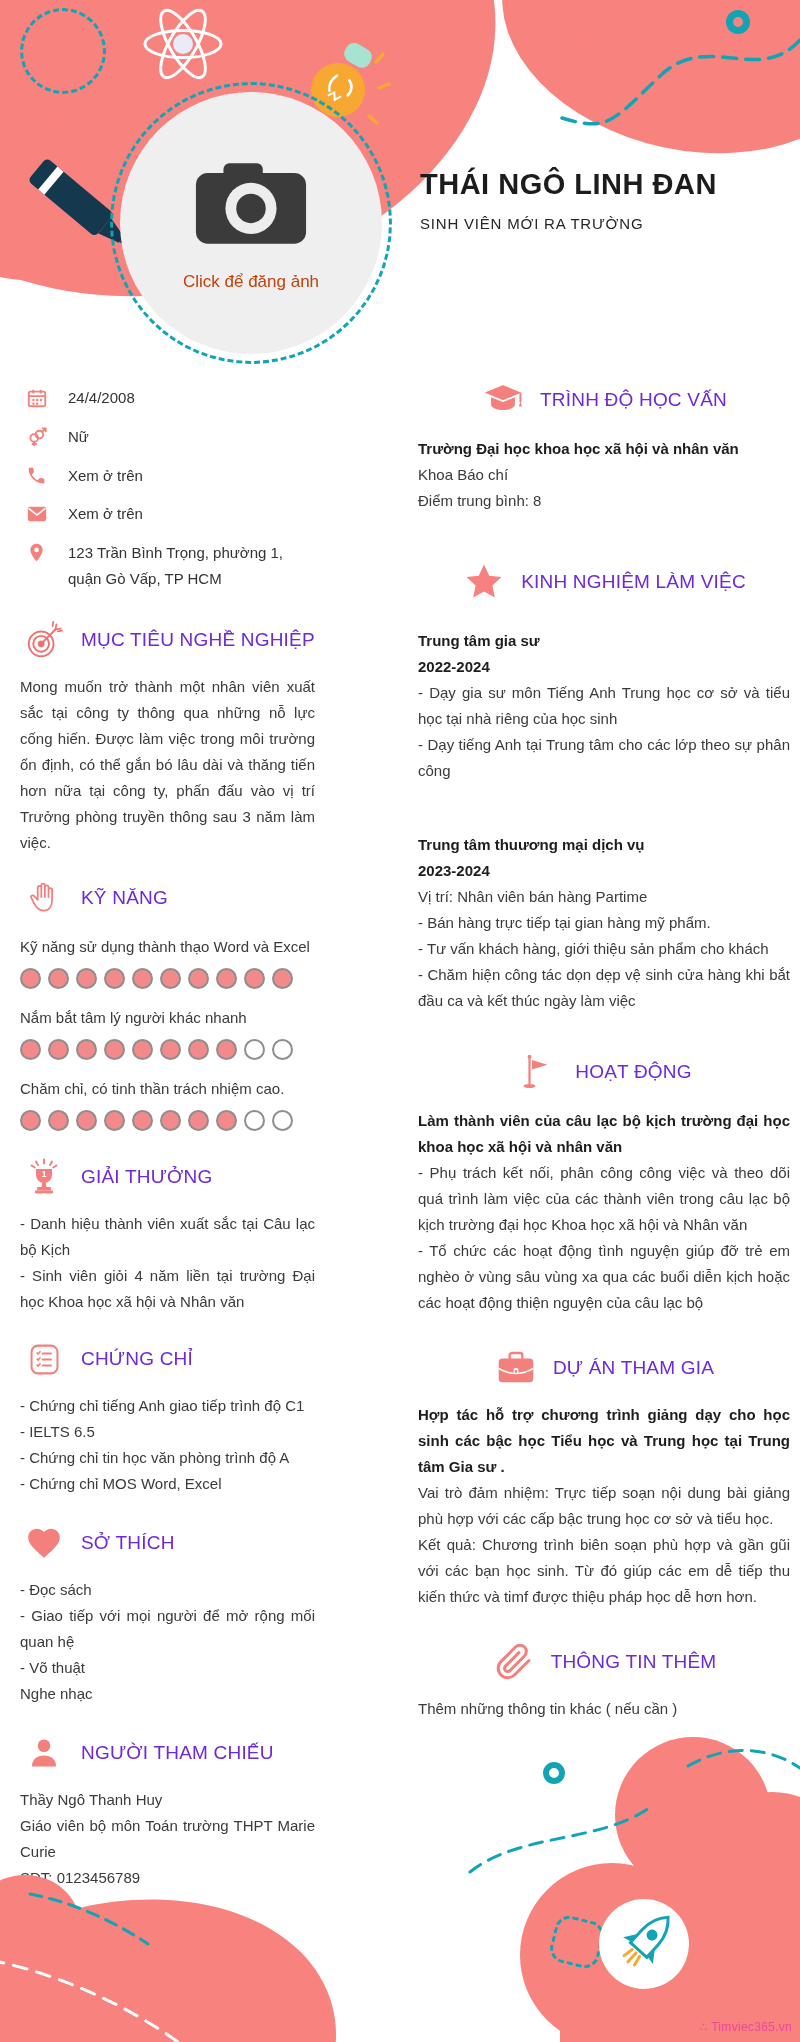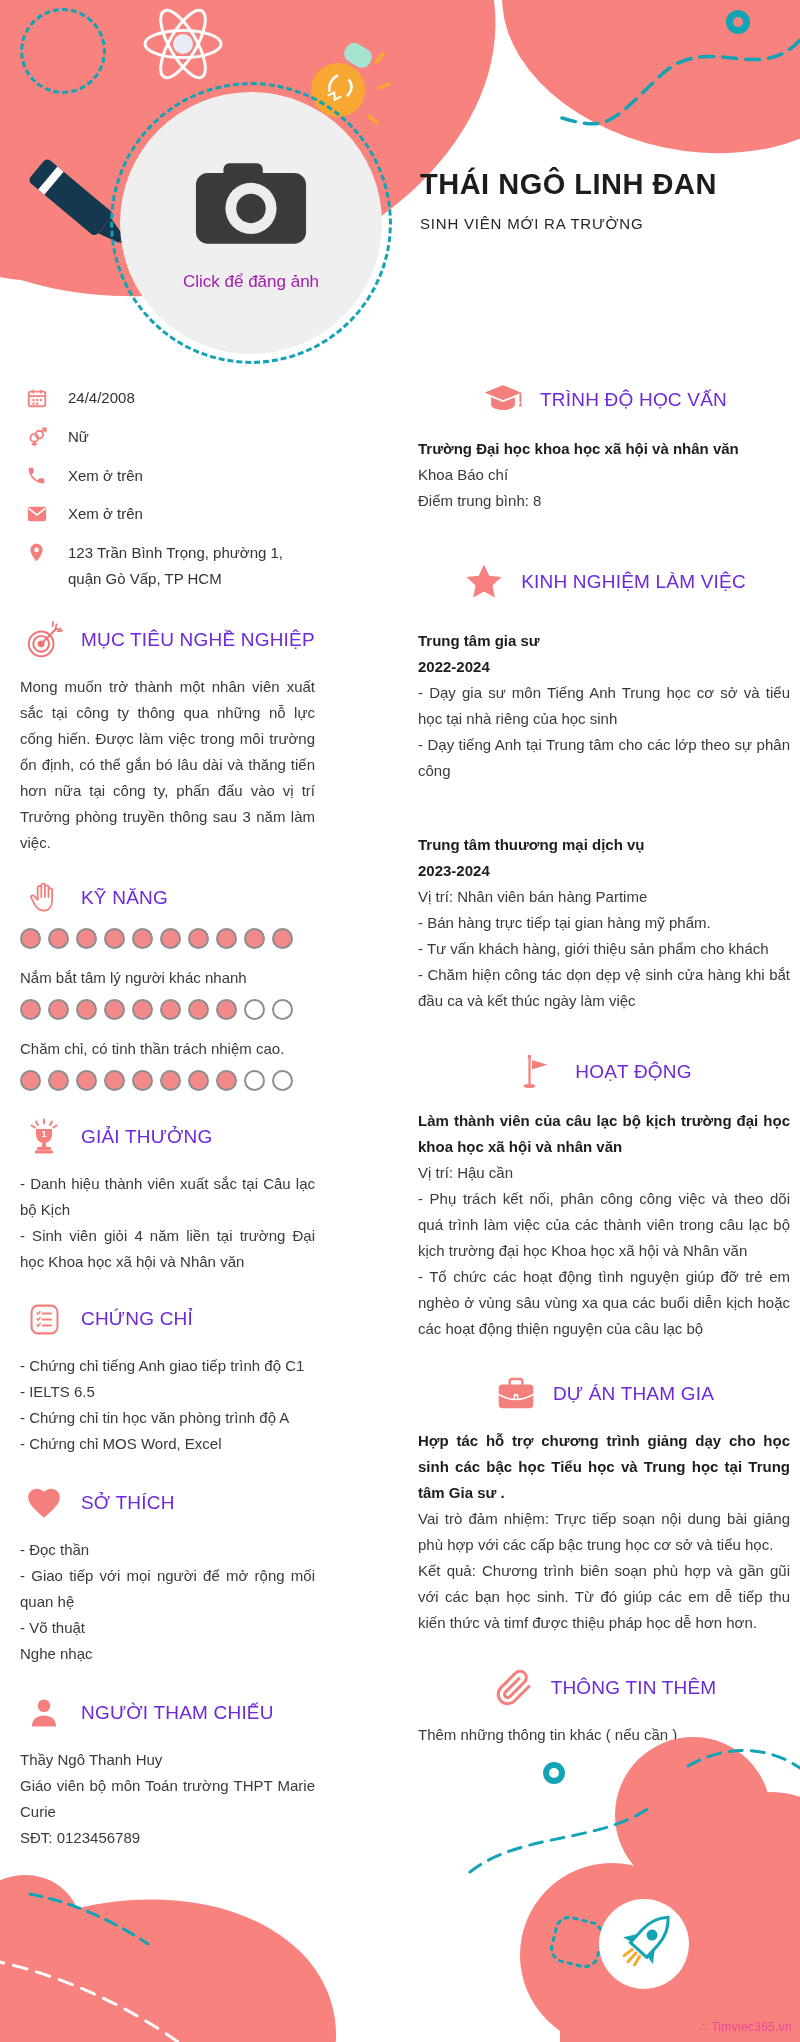--- a/index.html
+++ b/index.html
@@ -36,21 +36,21 @@
   
   .photo-ring {
     position:absolute; left:110px; top:82px; width:282px; height:282px;
     border:3px dashed #12A4B4; border-radius:50%;
   }
   .photo-circle {
     position:absolute; left:120px; top:92px; width:262px; height:262px;
     border-radius:50%; background:#EFEFEF; display:flex; flex-direction:column;
     align-items:center; justify-content:center; cursor:pointer;
   }
-  .photo-label { margin-top:22px; font-size:17px; color:#a21caf; }
+  .photo-label { margin-top:22px; font-size:17px; color:#c2410c; }
   
   .name-block { position:absolute; left:420px; top:168px; width:370px; }
   .cv-name { font-size:29px; font-weight:bold; color:#1c1c1c; letter-spacing:.5px; }
   .cv-subtitle { margin-top:14px; font-size:15px; letter-spacing:.8px; color:#262626; }
   
   .lcol { position:absolute; left:20px;  top:385px; width:295px; }
   .rcol { position:absolute; left:418px; top:378px; width:372px; }
   .info { display:flex; gap:18px; margin-bottom:11px; align-items:flex-start; }
   .info .ico { width:24px; flex:0 0 auto; margin-left:6px; padding-top:2px; }
   .info .val { font-size:15px; line-height:26px; color:#333; }
@@ -208,20 +208,21 @@
 
     <section style="margin-top:20px">
       <div class="sec-head">
         <span class="ico">
           <svg viewBox="0 0 40 40" width="36" height="36" fill="none" stroke="#F4807D" stroke-width="2" stroke-linecap="round" stroke-linejoin="round">
               <path d="M13 22V8.5a2 2 0 0 1 4 0V19M17 19V6a2 2 0 0 1 4 0v13M21 19V8a2 2 0 0 1 4 0v11M25 19v-8a2 2 0 0 1 4 0v11c0 7-3 12-9 12s-8.5-3-11-8l-3.2-6.4c-.6-1.2.2-2.6 1.6-2.6.8 0 1.6.4 2 1.1L13 22"></path>
             </svg>
         </span>
         <h2>KỸ NĂNG</h2>
       </div>
+      <div class="line" style="margin-top:14px">Kỹ năng sử dụng thành thạo Word và Excel</div>
       <div class="dots">
           <span class="dot filled"></span>
           <span class="dot filled"></span>
           <span class="dot filled"></span>
           <span class="dot filled"></span>
           <span class="dot filled"></span>
           <span class="dot filled"></span>
           <span class="dot filled"></span>
           <span class="dot filled"></span>
           <span class="dot filled"></span>
@@ -299,21 +300,21 @@
     <section style="margin-top:24px">
       <div class="sec-head">
         <span class="ico">
           <svg viewBox="0 0 24 24" width="38" height="38" fill="#F4807D">
               <path d="M12 21.35l-1.45-1.32C5.4 15.36 2 12.28 2 8.5 2 5.42 4.42 3 7.5 3c1.74 0 3.41.81 4.5 2.09C13.09 3.81 14.76 3 16.5 3 19.58 3 22 5.42 22 8.5c0 3.78-3.4 6.86-8.55 11.54L12 21.35z"></path>
             </svg>
         </span>
         <h2>SỞ THÍCH</h2>
       </div>
       <div style="margin-top:12px">
-        <div class="line">- Đọc thần</div>
+        <div class="line">- Đọc sách</div>
         <div class="line">- Giao tiếp với mọi người để mở rộng mối quan hệ</div>
         <div class="line">- Võ thuật</div>
         <div class="line">Nghe nhạc</div>
       </div>
     </section>
 
     <section style="margin-top:24px">
       <div class="sec-head">
         <span class="ico">
           <svg viewBox="0 0 24 24" width="36" height="36" fill="#F4807D">
@@ -386,21 +387,20 @@
               <circle cx="10" cy="4" r="2.2" fill="#F4807D"></circle>
               <path d="M10 6v30" stroke="#F4807D" stroke-width="2.6" stroke-linecap="round"></path>
               <ellipse cx="10" cy="38.5" rx="7" ry="2.4" fill="#F4807D"></ellipse>
               <path d="M13 8l18 5.5L13 19z" fill="#F4807D"></path>
             </svg>
         </span>
         <h2>HOẠT ĐỘNG</h2>
       </div>
       <div style="margin-top:14px">
         <div class="line b">Làm thành viên của câu lạc bộ kịch trường đại học khoa học xã hội và nhân văn</div>
-        <div class="line">Vị trí: Hậu cần</div>
         <div class="line">- Phụ trách kết nối, phân công công việc và theo dõi quá trình làm việc của các thành viên trong câu lạc bộ kịch trường đại học Khoa học xã hội và Nhân văn</div>
         <div class="line">- Tổ chức các hoạt động tình nguyện giúp đỡ trẻ em nghèo ở vùng sâu vùng xa qua các buổi diễn kịch hoặc các hoạt động thiện nguyện của câu lạc bộ</div>
       </div>
     </section>
 
     <section style="margin-top:30px">
       <div class="sec-head">
         <span class="ico">
           <svg viewBox="0 0 44 40" width="40" height="37">
               <rect x="15" y="3" width="14" height="9" rx="2.5" fill="none" stroke="#F4807D" stroke-width="2.6"></rect>

